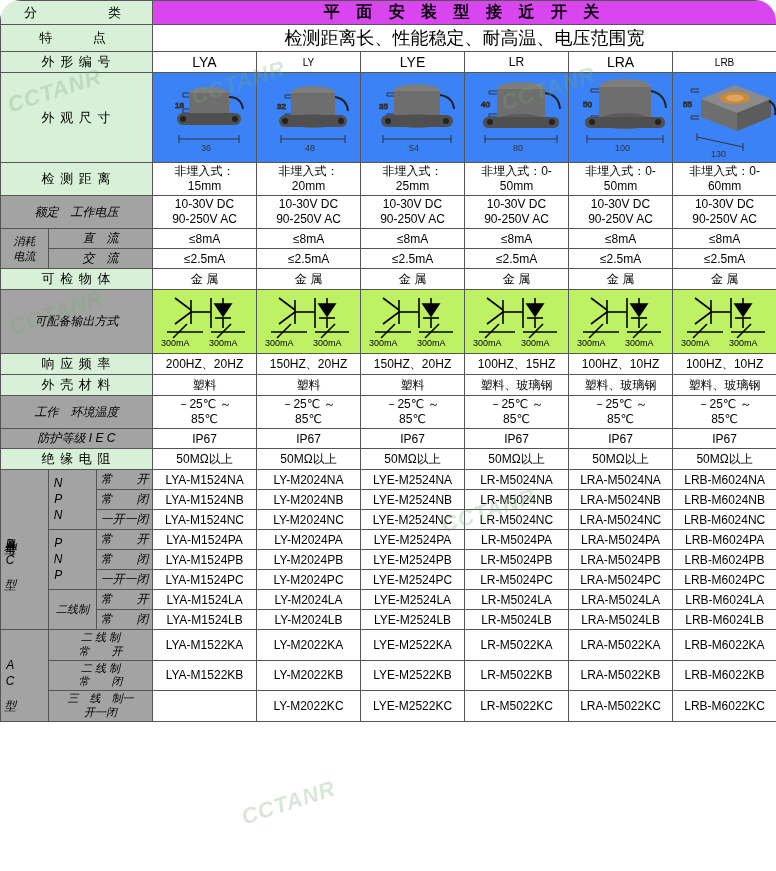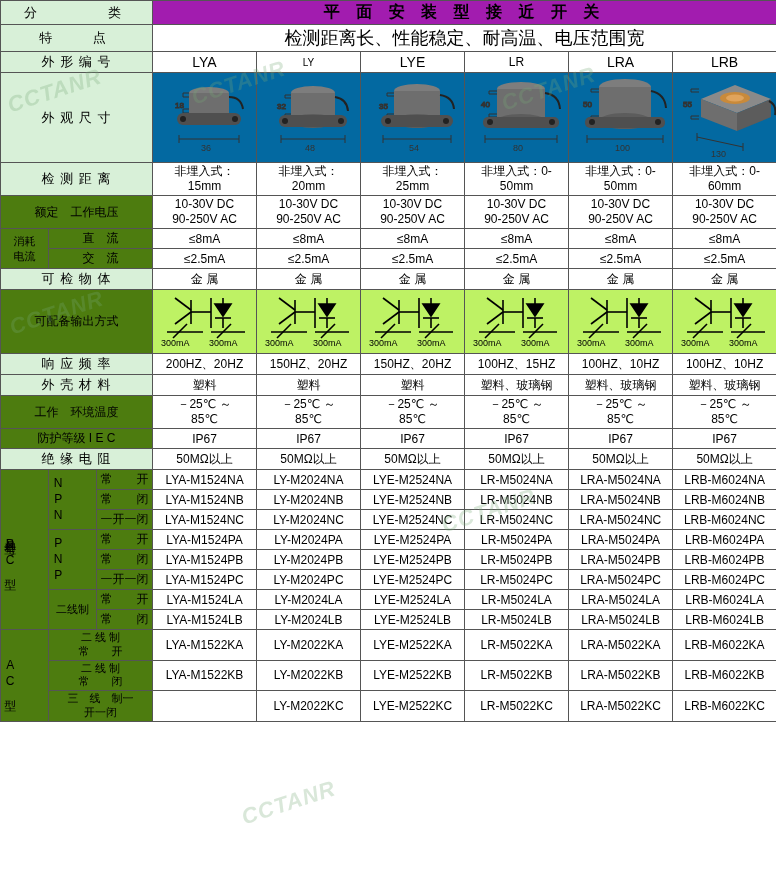--- a/index.html
+++ b/index.html
@@ -1,27 +1,27 @@
 <!DOCTYPE html>
 <html><head>
 <meta charset="utf-8">
 <style>
   html,body{margin:0;padding:0;background:#fff;}
   body{font-family:"Liberation Sans","DejaVu Sans",sans-serif;}
-  #sheet{width:776px;height:871px;position:relative;overflow:hidden;background:#fff;}
+  #sheet{width:776px;height:871px;position:relative;overflow:hidden;background:#fff;border-radius:21px;}
   table{border-collapse:collapse;width:776px;table-layout:fixed;}
   td{border:1px solid #555;font-size:12px;text-align:center;vertical-align:middle;color:#000;padding:1px 2px;}
   .lbl{background:#d8f0d8;font-size:13px;letter-spacing:1px;}
-  .lbl2{background:#4d7c0f;font-size:12px;}
+  .lbl2{background:#a3a3a3;font-size:12px;font-style:italic;}
   .val{background:#ffffff;}
-  .title{background:#a21caf;font-size:16px;font-weight:bold;letter-spacing:6px;}
+  .title{background:#d946ef;font-size:16px;font-weight:bold;letter-spacing:6px;}
   .modelcell{background:#ffffff;font-size:12px;}
   .sp2{letter-spacing:8px;}
   .vert{writing-mode:vertical-rl;text-orientation:upright;letter-spacing:2px;font-size:12px;line-height:1.1;}
-  .dimcell{background:#0369a1;padding:0;height:86px;}
+  .dimcell{background:#3b82f6;padding:0;height:86px;}
   .outcell{background:#bef264;padding:0;height:60px;}
   .wm{position:absolute;color:rgba(120,170,120,.28);font-size:22px;font-weight:bold;font-style:italic;pointer-events:none;user-select:none;letter-spacing:1px;}
   .two{line-height:1.25;margin-top:7px;}
 </style>
 </head>
 <body>
 
 <div id="sheet">
 
 <table>
@@ -48,21 +48,21 @@
     <td class="val" colspan="6" style="font-size:18px">检测距离长、性能稳定、耐高温、电压范围宽</td>
   </tr>
 
   <tr>
     <td class="lbl" colspan="3">外 形 编 号</td>
     <td class="val" style="font-size:14px">LYA</td>
     <td class="val" style="font-size:10px">LY</td>
     <td class="val" style="font-size:14px">LYE</td>
     <td class="val" style="font-size:12px">LR</td>
     <td class="val" style="font-size:14px">LRA</td>
-    <td class="val" style="font-size:14px">LRB</td>
+    <td class="val" style="font-size:10px">LRB</td>
   </tr>
 
   <tr>
     <td class="lbl" colspan="3">外 观 尺 寸</td>
 
     <td class="dimcell">
       <svg width="104" height="86" viewBox="0 0 104 86">
         <g stroke="#333" fill="none" stroke-width="1">
           <path d="M38 20 h-8 v4 h8"></path>
                 <text x="22" y="35" font-size="8" fill="#333">18</text>

